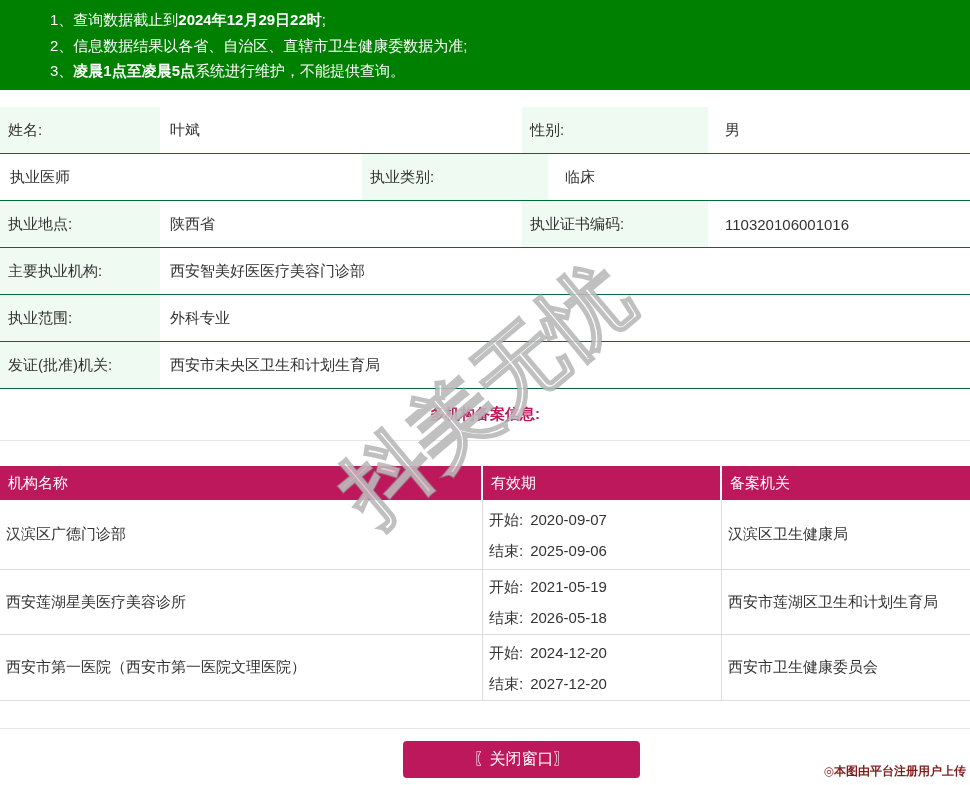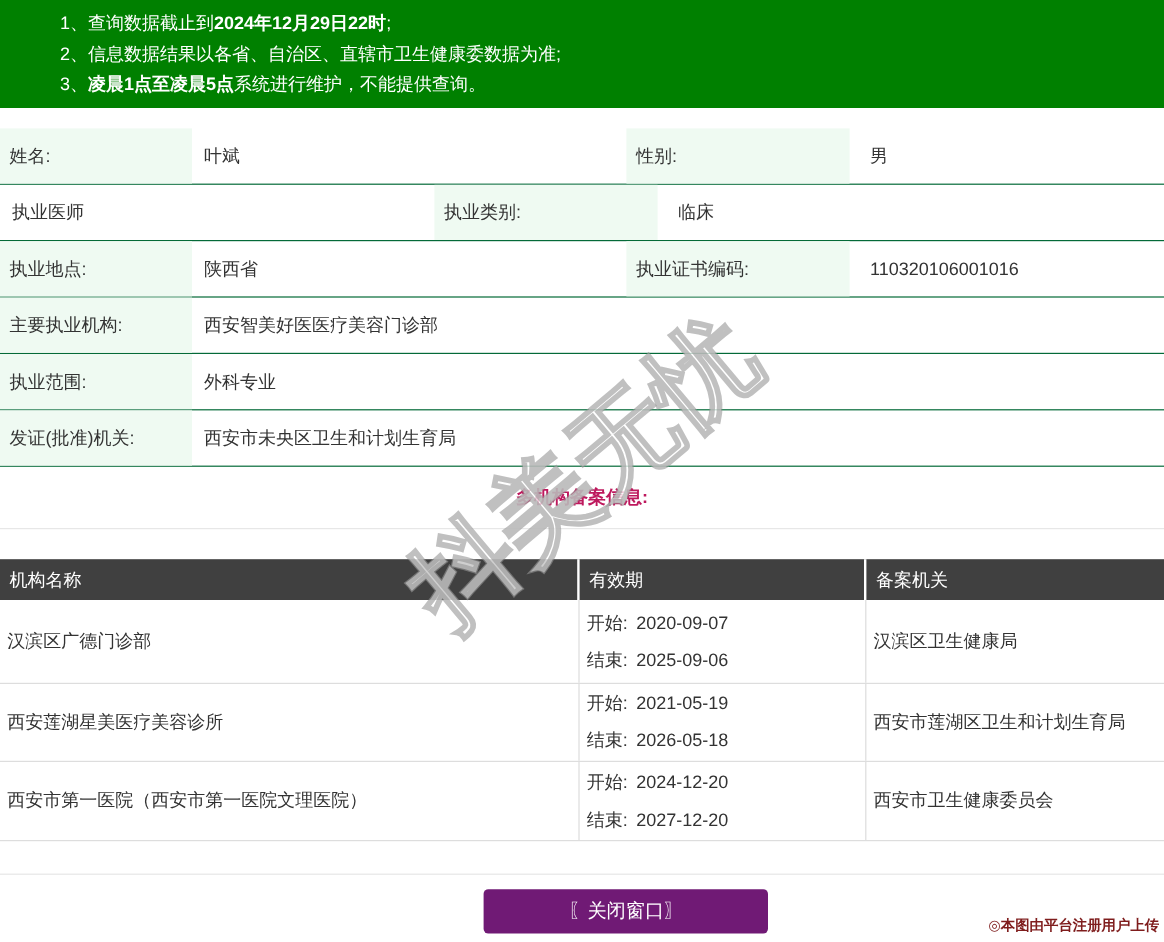--- a/index.html
+++ b/index.html
@@ -33,39 +33,39 @@
 
   
   .section-title {
     text-align:center; font-weight:bold; font-size:15px; color:#be185d;
     padding:16px 0 16px 0;
   }
   .hr { border:none; border-top:1px solid #e7e7e7; margin:0; }
 
   
   .registry { margin-top:25px; font-size:15px; }
-  .r-head { display:flex; background:#404040; color:#fff; height:34px; }
+  .r-head { display:flex; background:#be185d; color:#fff; height:34px; }
   .r-head > div { display:flex; align-items:center; box-sizing:border-box; padding-left:8px; }
   .rc1 { width:483px; } .rc2 { width:239px; } .rc3 { flex:1; }
   .r-head .rc1, .r-head .rc2 { border-right:2px solid #ffffff; }
   .r-row { display:flex; border-bottom:1px solid #dddddd; box-sizing:border-box; }
   .r-row > div {
     box-sizing:border-box; padding-left:6px;
     display:flex; flex-direction:column; justify-content:center;
   }
   .r-row .rc1, .r-row .rc2 { border-right:1px solid #dddddd; }
   .rr1 { height:70px; } .rr2 { height:65px; } .rr3 { height:66px; }
   .validity div { line-height:31px; white-space:nowrap; }
   .validity .date { margin-left:7px; }
   .hr2 { border:none; border-top:1px solid #e7e7e7; margin:27px 0 0 0; }
 
   
   .close-btn {
     display:block; margin:12px 0 0 403px; width:237px; height:37px;
-    background:#701a75; color:#fff; border:none; border-radius:4px;
+    background:#be185d; color:#fff; border:none; border-radius:4px;
     font-size:16px; font-family:inherit; cursor:pointer;
   }
 
   
   .stamp {
     position:absolute; right:4px; bottom:5px; font-size:12px; font-weight:bold;
     color:#7f1d1d;
     text-shadow:-1px -1px 0 #fff, 1px -1px 0 #fff, -1px 1px 0 #fff, 1px 1px 0 #fff;
   }
 

